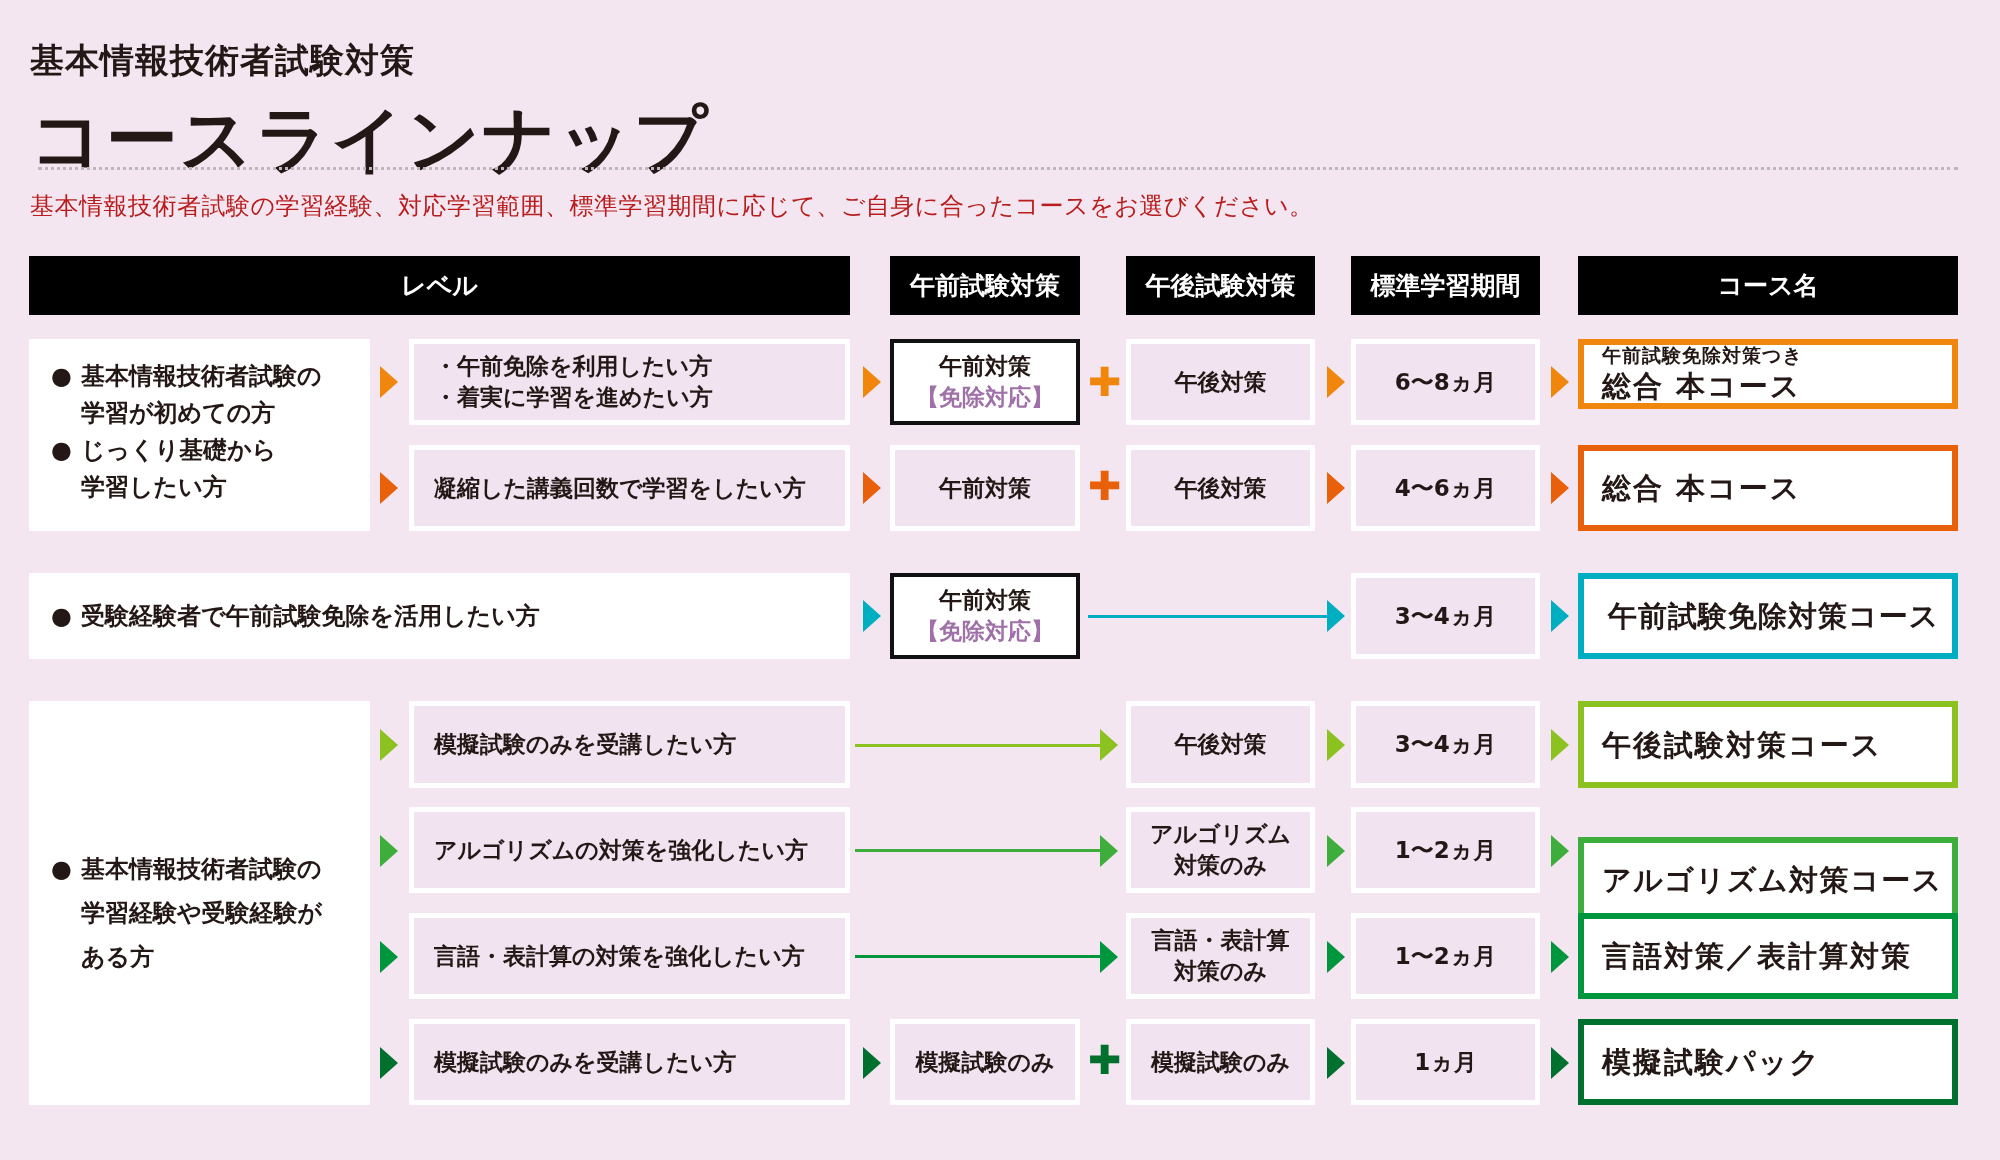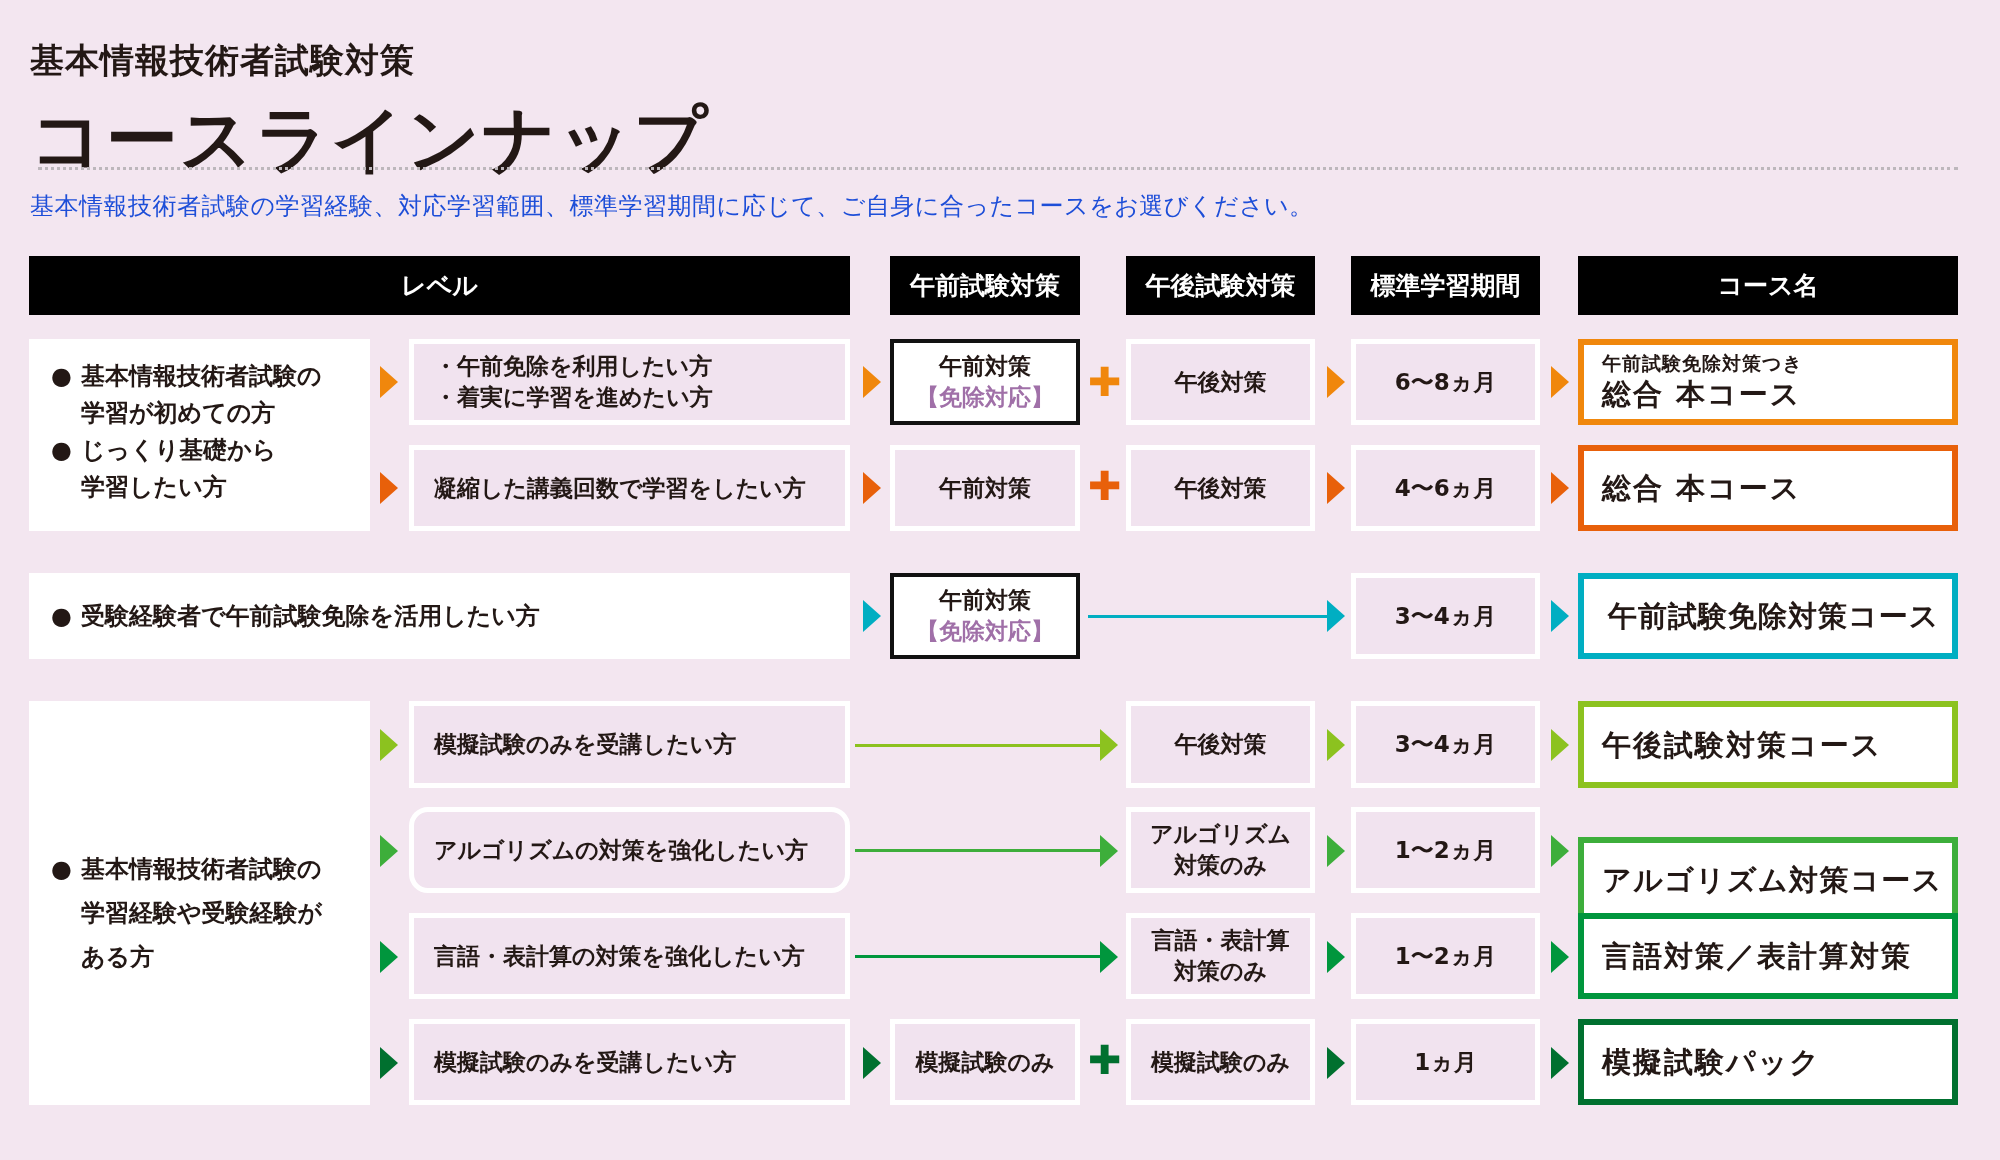--- a/index.html
+++ b/index.html
@@ -6,21 +6,21 @@
   body {
     width:2000px; height:1160px; position:relative; overflow:hidden;
     background:#F3E6F0;
     font-family:"DejaVu Sans", "Liberation Sans", sans-serif;
     color:#231815;
   }
   .abs { position:absolute; box-sizing:border-box; }
   .title1 { left:30px; top:38px; font-size:34px; font-weight:bold; letter-spacing:1px; white-space:nowrap; }
   .title2 { left:30px; top:92px; font-size:72px; font-weight:bold; letter-spacing:2px; white-space:nowrap; }
   .dots { left:38px; top:167px; width:1920px; height:0; border-top:3px dotted #BDB7BC; }
-  .subtitle { left:30px; top:190px; font-size:24px; white-space:nowrap; color:#1d4ed8; letter-spacing:0.5px; }
+  .subtitle { left:30px; top:190px; font-size:24px; white-space:nowrap; color:#b91c1c; letter-spacing:0.5px; }
 
   .hdr { background:#000; color:#fff; font-size:25px; font-weight:bold;
          display:flex; align-items:center; justify-content:center; top:256px; height:59px; white-space:nowrap; }
 
   .leftbox { background:#fff; font-size:24px; font-weight:bold; line-height:37px; padding-left:22px; }
   .leftbox .b { display:flex; }
   .leftbox .dot { display:inline-block; width:30px; }
   .leftbox .ind { padding-left:30px; }
 
   .cell { background:#F1E3EF; border:5px solid #fff; display:flex; align-items:center;
@@ -74,21 +74,21 @@
 <div class="abs tri" style="left:863px;top:366px;border-left-color:#F0870C;"></div>
 <div class="abs cell black" style="left:890px;top:339px;width:190px;height:86px;flex-direction:column;">
   <div>午前対策</div>
   <div class="purple">【免除対応】</div>
 </div>
 <div class="abs plus" style="left:1088px;top:362px;color:#F0870C;">✚</div>
 <div class="abs cell" style="left:1126px;top:339px;width:189px;height:86px;">午後対策</div>
 <div class="abs tri" style="left:1327px;top:366px;border-left-color:#F0870C;"></div>
 <div class="abs cell" style="left:1351px;top:339px;width:189px;height:86px;">6〜8ヵ月</div>
 <div class="abs tri" style="left:1551px;top:366px;border-left-color:#F0870C;"></div>
-<div class="abs course" style="left:1578px;top:339px;width:380px;height:86px;border-color:#F0870C;">
+<div class="abs course" style="left:1578px;top:339px;width:380px;height:70px;border-color:#F0870C;">
   <div class="sub">午前試験免除対策つき</div>
   <div class="main">総合 本コース</div>
 </div>
 
 <div class="abs tri" style="left:380px;top:472px;border-left-color:#E8600A;"></div>
 <div class="abs cell desc" style="left:409px;top:445px;width:441px;height:86px;">凝縮した講義回数で学習をしたい方</div>
 <div class="abs tri" style="left:863px;top:472px;border-left-color:#E8600A;"></div>
 <div class="abs cell" style="left:890px;top:445px;width:190px;height:86px;">午前対策</div>
 <div class="abs plus" style="left:1088px;top:466px;color:#E8600A;">✚</div>
 <div class="abs cell" style="left:1126px;top:445px;width:189px;height:86px;">午後対策</div>
@@ -131,21 +131,21 @@
 <div class="abs line-head" style="left:1100px;top:729px;border-left-color:#8CC21F;"></div>
 <div class="abs cell" style="left:1126px;top:701px;width:189px;height:87px;">午後対策</div>
 <div class="abs tri" style="left:1327px;top:729px;border-left-color:#8CC21F;"></div>
 <div class="abs cell" style="left:1351px;top:701px;width:189px;height:87px;">3〜4ヵ月</div>
 <div class="abs tri" style="left:1551px;top:729px;border-left-color:#8CC21F;"></div>
 <div class="abs course" style="left:1578px;top:701px;width:380px;height:87px;border-color:#8CC21F;">
   <div class="main">午後試験対策コース</div>
 </div>
 
 <div class="abs tri" style="left:380px;top:835px;border-left-color:#3DAE3B;"></div>
-<div class="abs cell desc" style="left:409px;top:807px;width:441px;height:86px;border-radius:19px;">アルゴリズムの対策を強化したい方</div>
+<div class="abs cell desc" style="left:409px;top:807px;width:441px;height:86px;">アルゴリズムの対策を強化したい方</div>
 <div class="abs line" style="left:855px;top:849px;width:248px;background:#3DAE3B;"></div>
 <div class="abs line-head" style="left:1100px;top:835px;border-left-color:#3DAE3B;"></div>
 <div class="abs cell" style="left:1126px;top:807px;width:189px;height:86px;flex-direction:column;">
   <div>アルゴリズム</div>
   <div>対策のみ</div>
 </div>
 <div class="abs tri" style="left:1327px;top:835px;border-left-color:#3DAE3B;"></div>
 <div class="abs cell" style="left:1351px;top:807px;width:189px;height:86px;">1〜2ヵ月</div>
 <div class="abs tri" style="left:1551px;top:835px;border-left-color:#3DAE3B;"></div>
 <div class="abs course" style="left:1578px;top:837px;width:380px;height:86px;border-color:#3DAE3B;letter-spacing:1.5px;">

